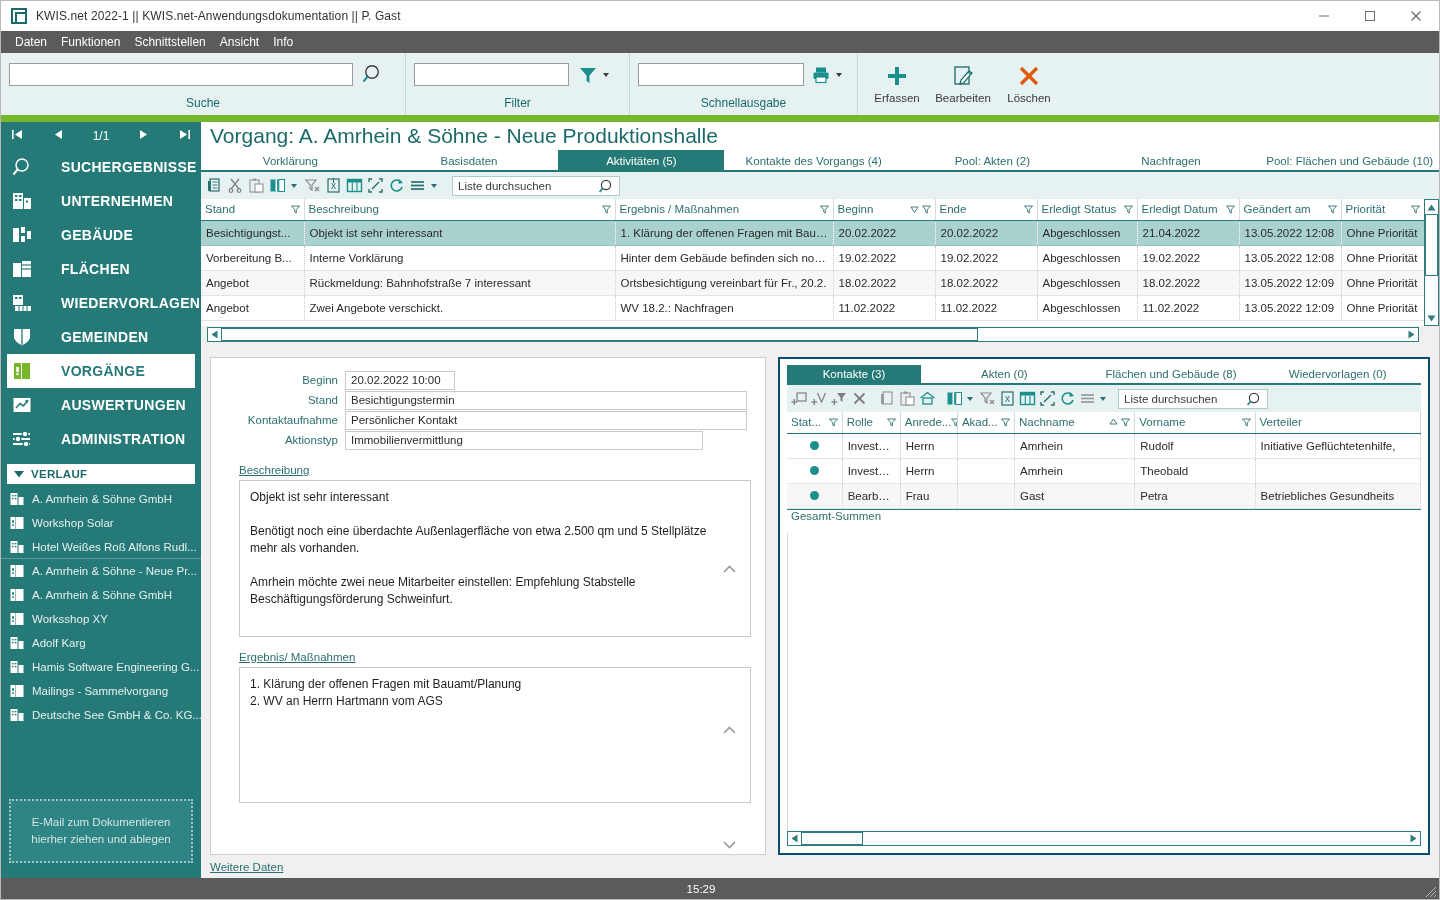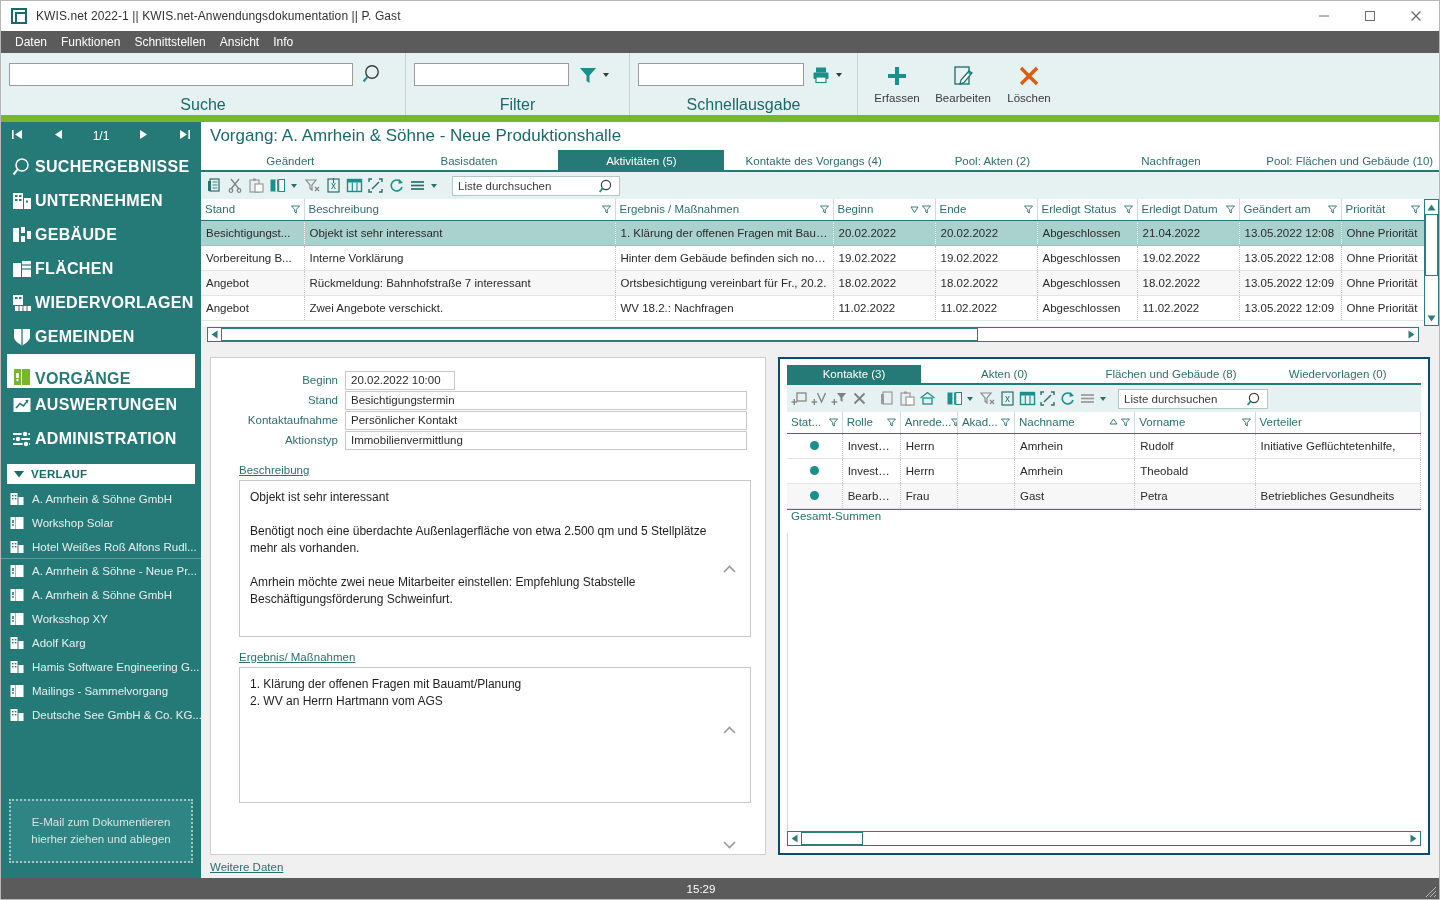--- a/index.html
+++ b/index.html
@@ -75,21 +75,21 @@
   }
   .rg-sep {
     border-right: 1px solid #c2d7d6;
   }
   .rg-row {
     flex: 1; display: flex; align-items: center;
     padding: 0 8px;
   }
   .rg-label {
     height: 19px; text-align: center;
-    color: #1b6a6a; font-size: 16px;
+    color: #1b6a6a; font-size: 12px;
   }
   .ribbon-input {
     height: 23px; background: #fff;
     border: 1px solid #9b9b9b;
   }
   .mag {
     width: 26px; height: 26px; position: relative; margin-left: 6px;
   }
   .mag svg { display:block; }
   .ribbon-cmd {
@@ -115,27 +115,27 @@
   }
   .pager {
     height: 28px; display: flex; align-items: center;
     justify-content: space-between;
     color: #fff; padding: 0 10px;
   }
   .pager .arrow { font-size: 14px; font-weight: bold; cursor: default; }
   .pager .pg { font-size: 12px; }
   .nav-item {
     height: 34px; display: flex; align-items: center;
-    padding-left: 10px; gap: 2px;
-    color: #ffffff; font-size: 16px; font-weight: bold;
+    padding-left: 10px; gap: 28px;
+    color: #ffffff; font-size: 14px; font-weight: bold;
     letter-spacing: .3px;
   }
   .nav-item.active {
     background: #ffffff; color: #257a78;
-    margin: 0 6px 0 6px; padding-left: 4px; align-items: flex-end;
+    margin: 0 6px 0 6px; padding-left: 4px;
   }
   .nav-icon { width: 22px; height: 22px; flex: 0 0 auto; display:block; }
   .verlauf-head {
     margin: 8px 6px 3px 6px; height: 20px; background: #ffffff;
     color: #1b6a6a; font-size: 11.5px; font-weight: bold;
     display: flex; align-items: center; gap: 7px; padding-left: 7px;
     letter-spacing: .3px;
   }
   .hist-item {
     height: 24px; display: flex; align-items: center;
@@ -158,21 +158,21 @@
 
   
   .content {
     position: absolute; top: 121px; left: 200px;
     width: 1238px; height: 756px;
     background: #f0f0f0;
   }
   .page-title {
     height: 28px; padding-left: 9px;
     display: flex; align-items: center;
-    color: #1b6a6a; font-size: 17px;
+    color: #1b6a6a; font-size: 21px;
     background: #ffffff;
   }
   .tabbar {
     height: 22px; background: #ffffff;
     display: flex; border-bottom: 2px solid #257a78;
     position: relative;
   }
   .tab {
     flex: 1; display: flex; align-items: center; justify-content: center;
     color: #2c6f6e; font-size: 11.5px; height: 22px;
@@ -697,21 +697,21 @@
       <div>hierher ziehen und ablegen</div>
     </div>
   </div>
 
   <div class="content">
 
     <div class="page-title">Vorgang: A. Amrhein &amp; Söhne - Neue Produktionshalle</div>
 
     <div class="tabbar">
       <div class="tab">
-          <span>Geändert</span>
+          <span>Vorklärung</span>
         </div>
       <div class="tab">
           <span>Basisdaten</span>
         </div>
       <div class="tab active">
           <span>Aktivitäten (5)</span>
         </div>
       <div class="tab">
           <span>Kontakte des Vorgangs (4)</span>
         </div>
@@ -999,21 +999,21 @@
         <div class="frow">
           <div class="flabel">Stand</div>
           <div class="finput" style="width:402px;">Besichtigungstermin</div>
         </div>
         <div class="frow">
           <div class="flabel">Kontaktaufnahme</div>
           <div class="finput" style="width:402px;">Persönlicher Kontakt</div>
         </div>
         <div class="frow">
           <div class="flabel">Aktionstyp</div>
-          <div class="finput" style="width:402px;">Immobilienvermittlung</div>
+          <div class="finput" style="width:358px;">Immobilienvermittlung</div>
         </div>
 
         <a class="flink">Beschreibung</a>
         <div class="textbox" style="height:157px;white-space:pre-wrap;">Objekt ist sehr interessant
 
 Benötigt noch eine überdachte Außenlagerfläche von etwa 2.500 qm und 5 Stellplätze mehr als vorhanden.
 
 Amrhein möchte zwei neue Mitarbeiter einstellen: Empfehlung Stabstelle Beschäftigungsförderung Schweinfurt.</div>
         <div class="tb-scroll" style="position:absolute;left:508px;top:201px;height:157px;">
           <span><svg width="13" height="9" viewBox="0 0 13 9">

